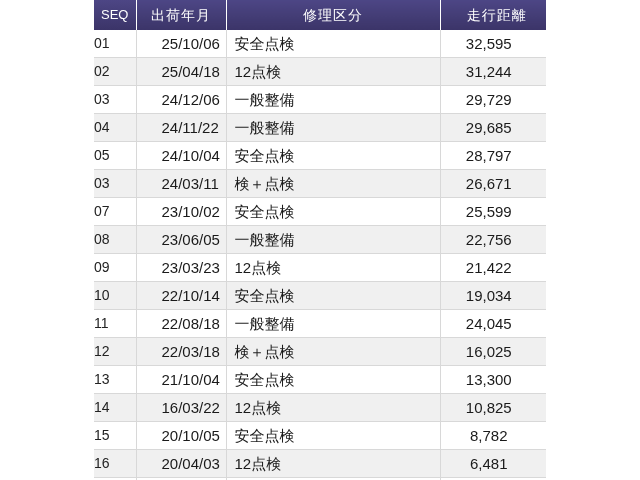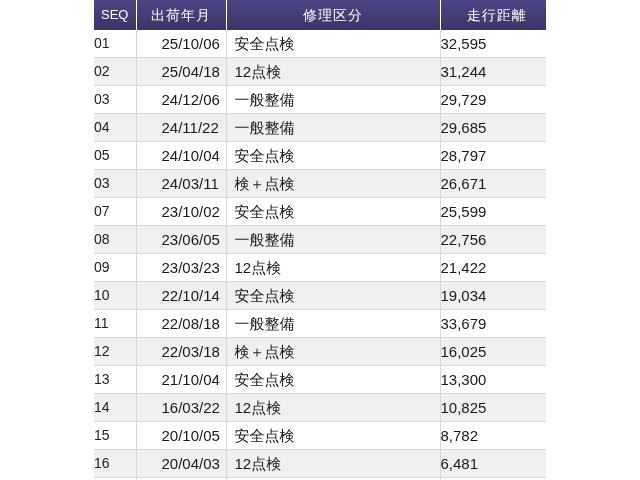--- a/index.html
+++ b/index.html
@@ -63,21 +63,21 @@
     white-space: nowrap;
     overflow: hidden;
   }
   tbody tr td:last-child { border-right: none; }
   tbody tr.odd td  { background: #ffffff; }
   tbody tr.even td { background: #f0f0f0; }
 
   td.seq  { text-align: left; color: #222; font-size: 14px; padding-right: 2px; }
   td.date { text-align: left; padding-left: 25px; letter-spacing: 0px; }
   td.type { text-align: left; padding-left: 8px; }
-  td.dist { text-align: left; padding-right: 9px; margin-top: 47px; }
+  td.dist { text-align: center; padding-right: 9px; margin-top: 47px; }
 </style>
 </head>
 <body>
 
 <div class="page">
   <div class="table-wrap">
     <table class="grid">
       <colgroup>
         <col class="c-seq">
           <col class="c-date">
@@ -150,21 +150,21 @@
           <tr class="even">
             <td class="seq">10</td>
             <td class="date">22/10/14</td>
             <td class="type">安全点検</td>
             <td class="dist">19,034</td>
           </tr>
           <tr class="odd">
             <td class="seq">11</td>
             <td class="date">22/08/18</td>
             <td class="type">一般整備</td>
-            <td class="dist">33,679</td>
+            <td class="dist">24,045</td>
           </tr>
           <tr class="even">
             <td class="seq">12</td>
             <td class="date">22/03/18</td>
             <td class="type">検＋点検</td>
             <td class="dist">16,025</td>
           </tr>
           <tr class="odd">
             <td class="seq">13</td>
             <td class="date">21/10/04</td>

